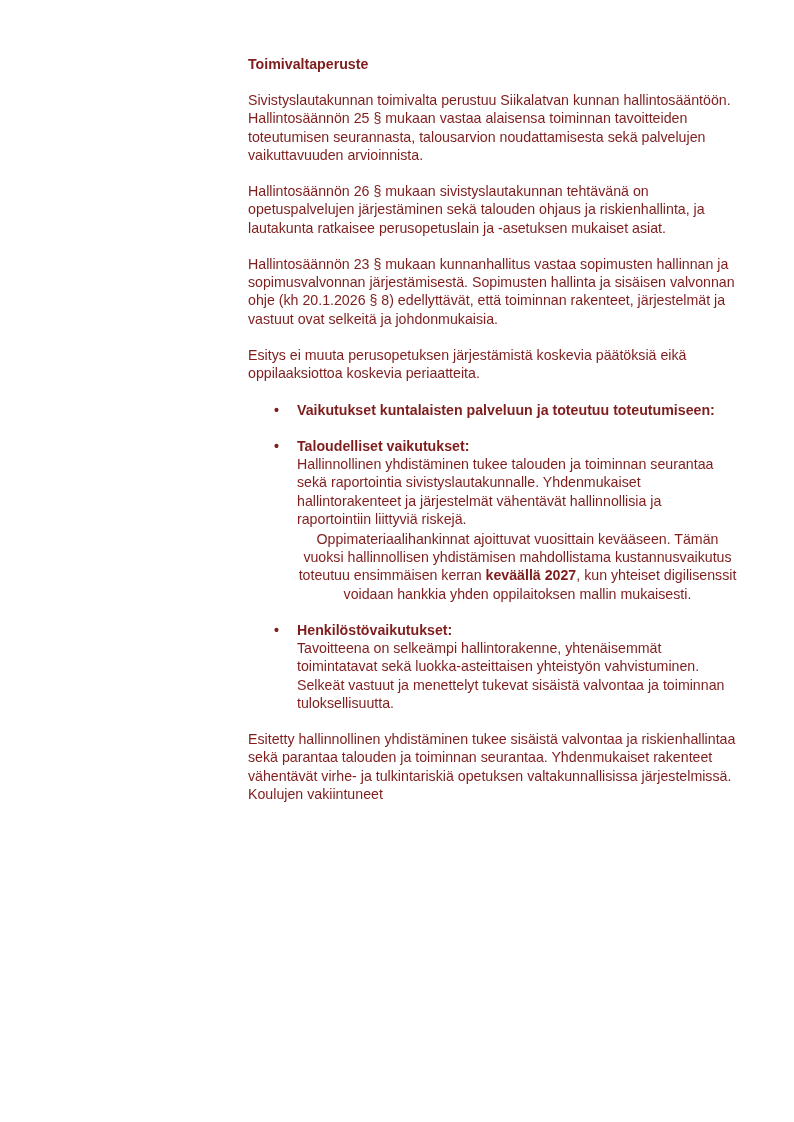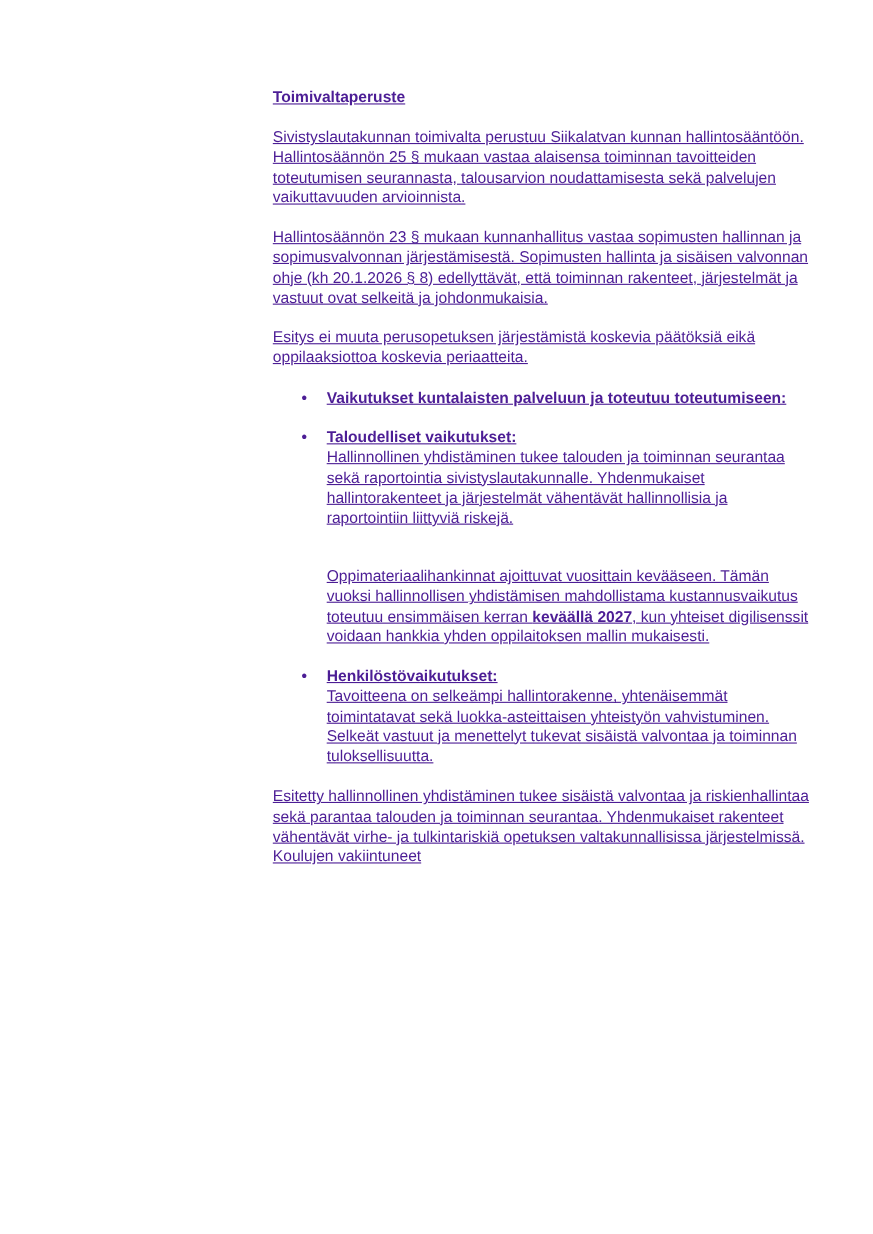--- a/index.html
+++ b/index.html
@@ -1,37 +1,38 @@
 <!DOCTYPE html>
 <html><head>
 <meta charset="utf-8">
 <style>
   html, body { margin: 0; padding: 0; background: #ffffff; }
   body { width: 794px; height: 1122px; position: relative; overflow: hidden; }
   .page {
-    position: absolute; left: 248px; top: 80px; width: 490px;
+    position: absolute; left: 248px; top: 55px; width: 490px;
     font-family: "Liberation Sans", sans-serif; font-size: 14.2px;
-    line-height: 18.2px; color: #4c1d95; text-decoration: underline;
+    line-height: 18.2px; color: #7f1d1d;
   }
   .heading { font-weight: bold; margin: 0 0 18px 0; }
   p { margin: 0 0 18.2px 0; }
   .blist { list-style: none; margin: 0 0 18.2px 0; padding: 0; }
   .blist li { position: relative; padding-left: 49px; margin-bottom: 18.2px; }
   .bullet { position: absolute; left: 26px; top: 0; font-weight: bold; }
   .btitle { font-weight: bold; display: block; }
   .bpara { display: block; }
-  .bpara + .bpara { margin-top: 35px; }
+  .bpara + .bpara { margin-top: 2px; text-align: center; }
   b { font-weight: bold; }
 </style>
 </head>
 <body>
 
 <div class="page">
   <div class="heading">Toimivaltaperuste</div>
   <p>Sivistyslautakunnan toimivalta perustuu Siikalatvan kunnan hallintosääntöön. Hallintosäännön 25 § mukaan vastaa alaisensa toiminnan tavoitteiden toteutumisen seurannasta, talousarvion noudattamisesta sekä palvelujen vaikuttavuuden arvioinnista.</p>
+  <p>Hallintosäännön 26 § mukaan sivistyslautakunnan tehtävänä on opetuspalvelujen järjestäminen sekä talouden ohjaus ja riskienhallinta, ja lautakunta ratkaisee perusopetuslain ja -asetuksen mukaiset asiat.</p>
   <p>Hallintosäännön 23 § mukaan kunnanhallitus vastaa sopimusten hallinnan ja sopimusvalvonnan järjestämisestä. Sopimusten hallinta ja sisäisen valvonnan ohje (kh 20.1.2026 § 8) edellyttävät, että toiminnan rakenteet, järjestelmät ja vastuut ovat selkeitä ja johdonmukaisia.</p>
 
   <p>Esitys ei muuta perusopetuksen järjestämistä koskevia päätöksiä eikä oppilaaksiottoa koskevia periaatteita.</p>
 
 
   <ul class="blist">
     <li>
       <span class="bullet">•</span>
       <span class="btitle">Vaikutukset kuntalaisten palveluun ja toteutuu toteutumiseen:</span>
     </li>

